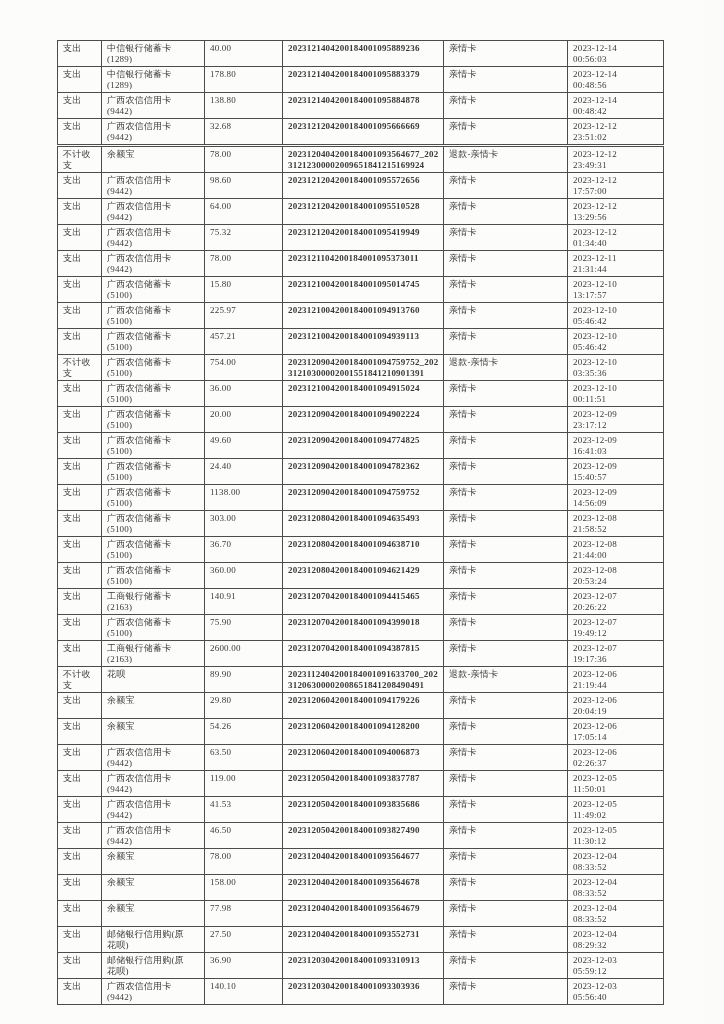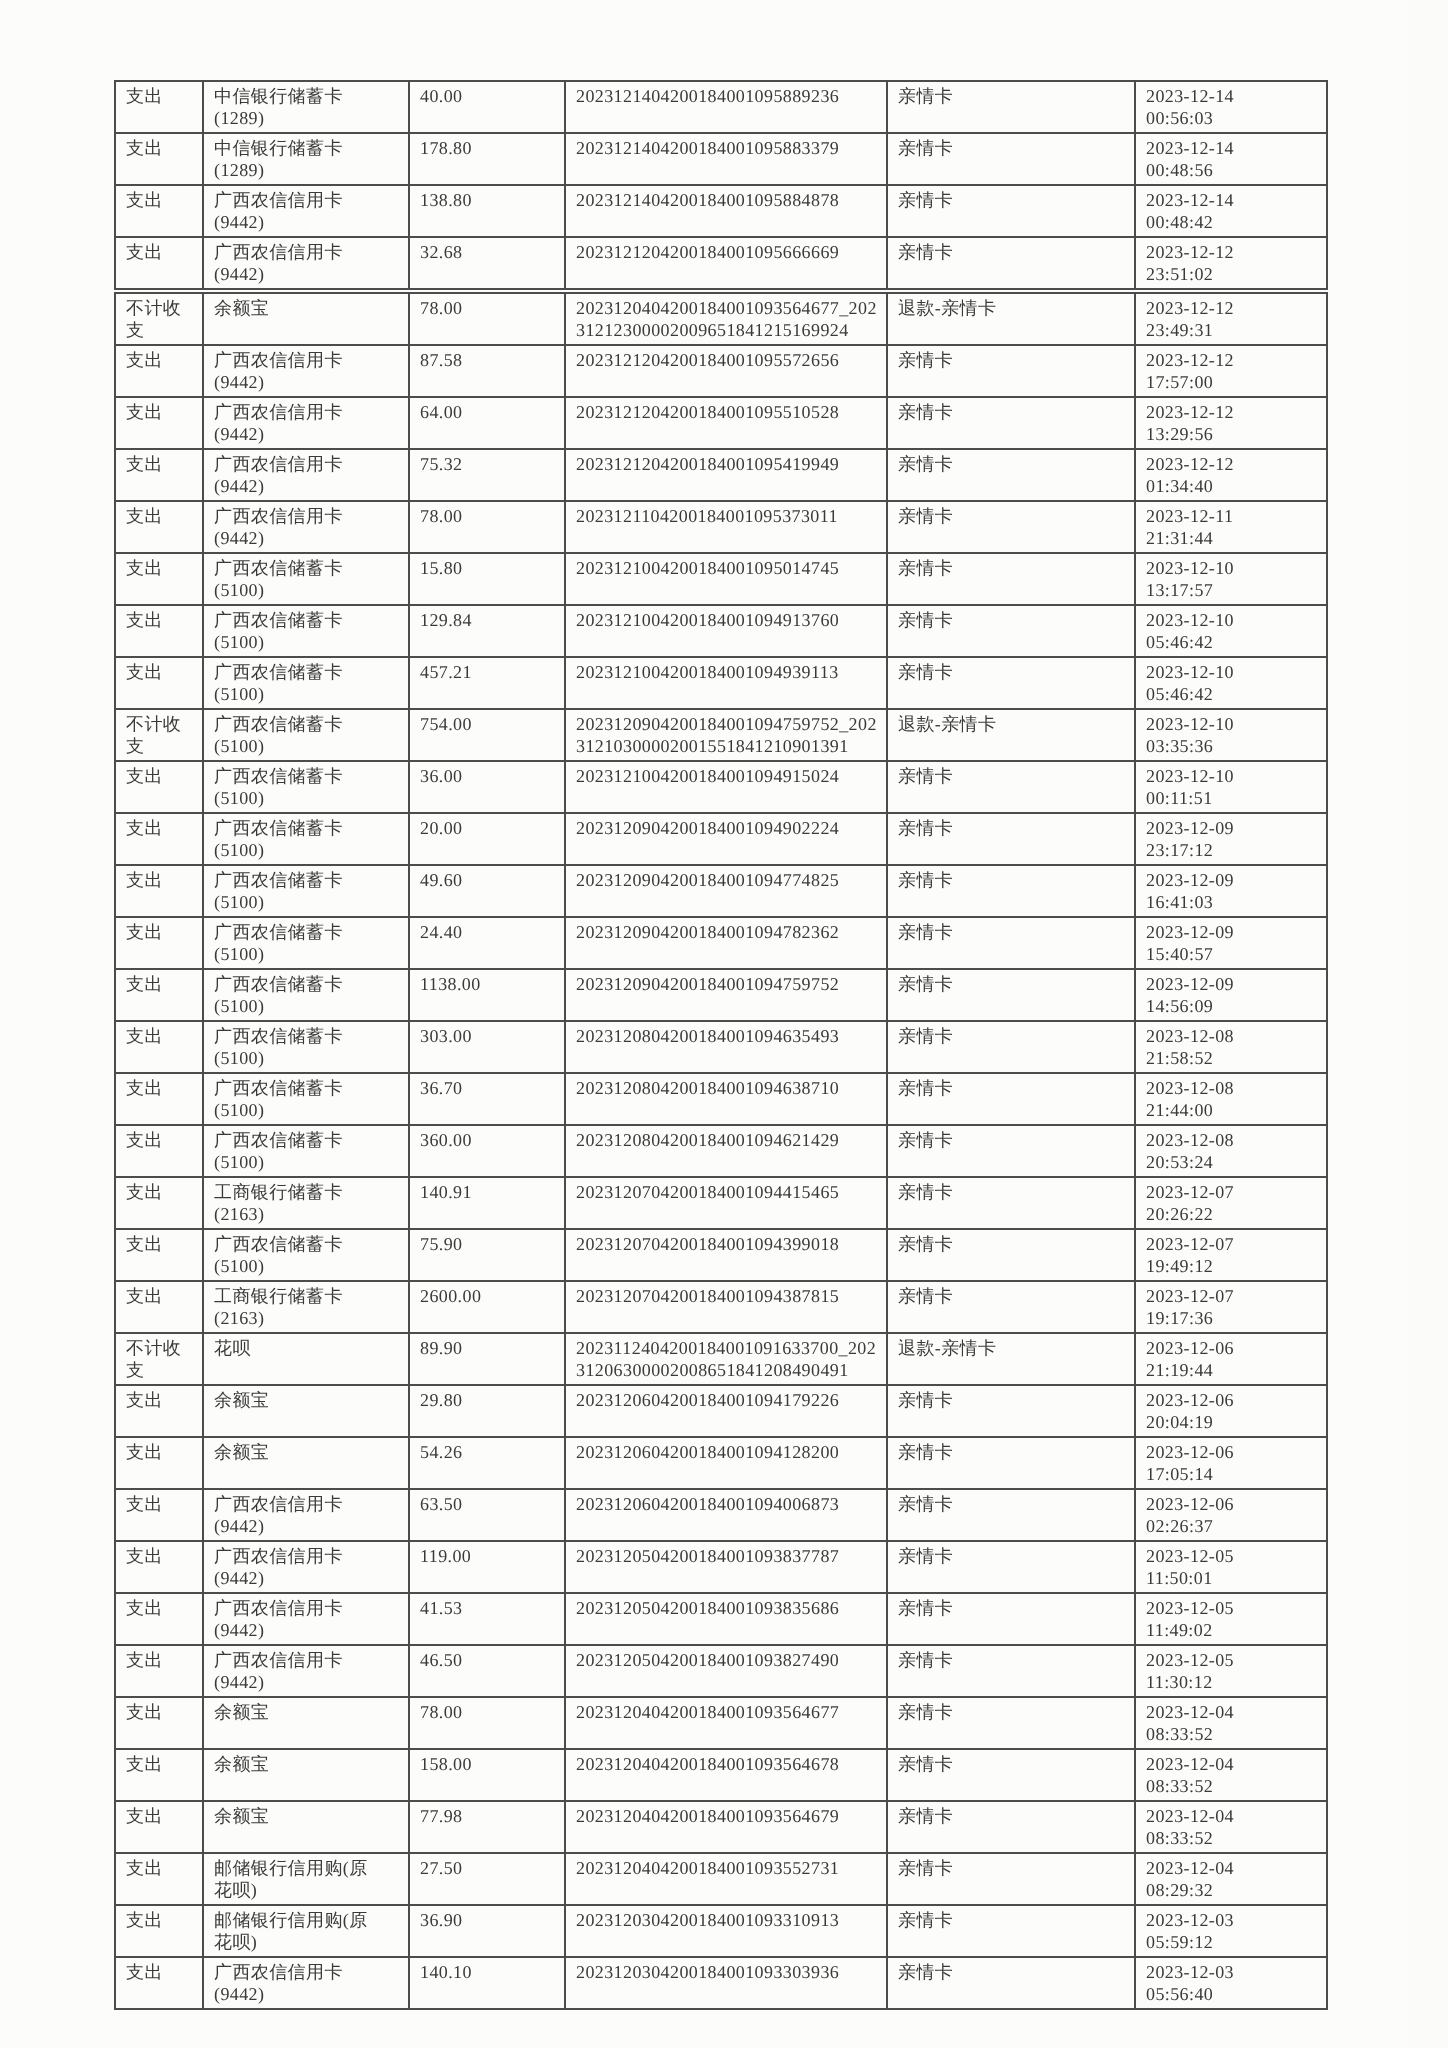--- a/index.html
+++ b/index.html
@@ -36,21 +36,21 @@
     color: #3a3a3a;
     letter-spacing: 0.2px;
     overflow: hidden;
   }
   tr.divider-above td {
     border-top: 3px double #4c4c4c;
   }
   td.col-type    { }
   td.col-account { white-space: pre-line; margin-left: 32px; }
   td.col-amount  { }
-  td.col-txn     { word-break: break-all; font-size: 8.7px; }
+  td.col-txn     { word-break: break-all; font-size: 8.7px; font-weight: bold; }
   td.col-remark  { }
   td.col-date span { display: block; }
 </style>
 </head>
 <body>
 
 <div class="page">
   <table class="txn-table">
     <colgroup>
       <col style="width:44px">
@@ -117,21 +117,21 @@
     <td class="col-remark">退款-亲情卡</td>
     <td class="col-date">
       <span>2023-12-12</span>
       <span>23:49:31</span>
     </td>
   </tr>
         <tr>
     <td class="col-type">支出</td>
     <td class="col-account">广西农信信用卡
 (9442)</td>
-    <td class="col-amount">87.58</td>
+    <td class="col-amount">98.60</td>
     <td class="col-txn">2023121204200184001095572656</td>
     <td class="col-remark">亲情卡</td>
     <td class="col-date">
       <span>2023-12-12</span>
       <span>17:57:00</span>
     </td>
   </tr>
         <tr>
     <td class="col-type">支出</td>
     <td class="col-account">广西农信信用卡
@@ -177,21 +177,21 @@
     <td class="col-remark">亲情卡</td>
     <td class="col-date">
       <span>2023-12-10</span>
       <span>13:17:57</span>
     </td>
   </tr>
         <tr>
     <td class="col-type">支出</td>
     <td class="col-account">广西农信储蓄卡
 (5100)</td>
-    <td class="col-amount">129.84</td>
+    <td class="col-amount">225.97</td>
     <td class="col-txn">2023121004200184001094913760</td>
     <td class="col-remark">亲情卡</td>
     <td class="col-date">
       <span>2023-12-10</span>
       <span>05:46:42</span>
     </td>
   </tr>
         <tr>
     <td class="col-type">支出</td>
     <td class="col-account">广西农信储蓄卡

